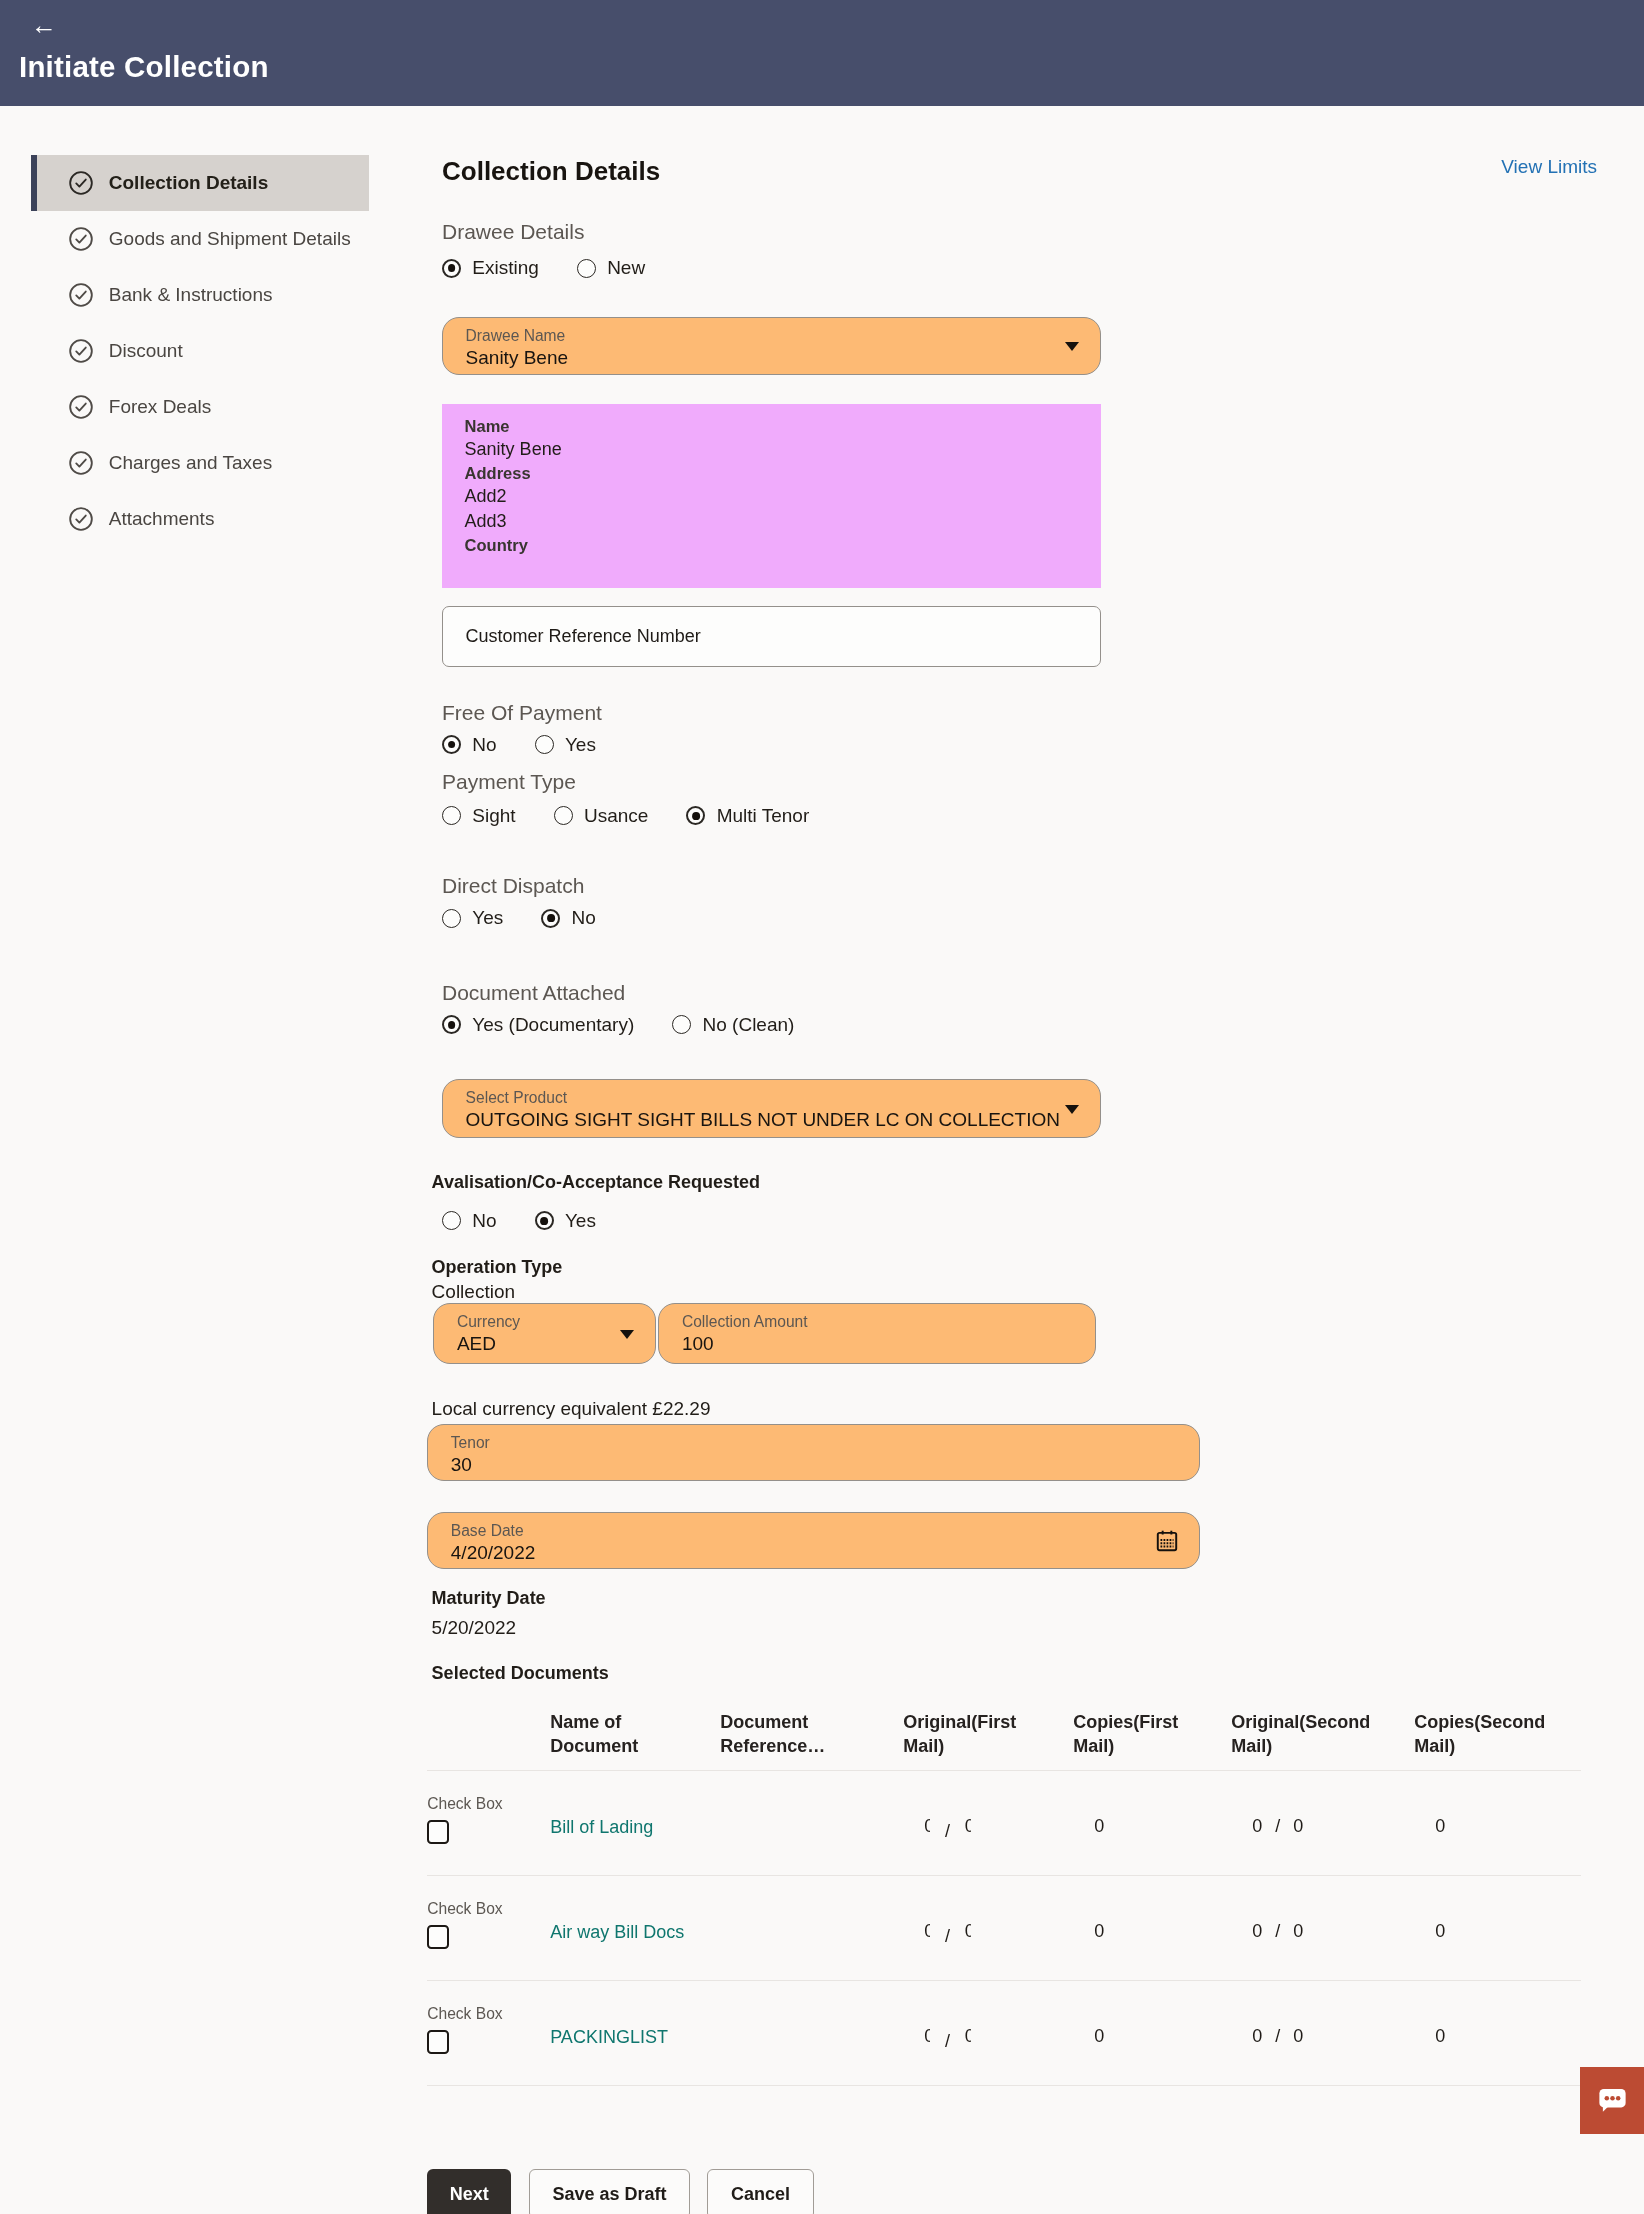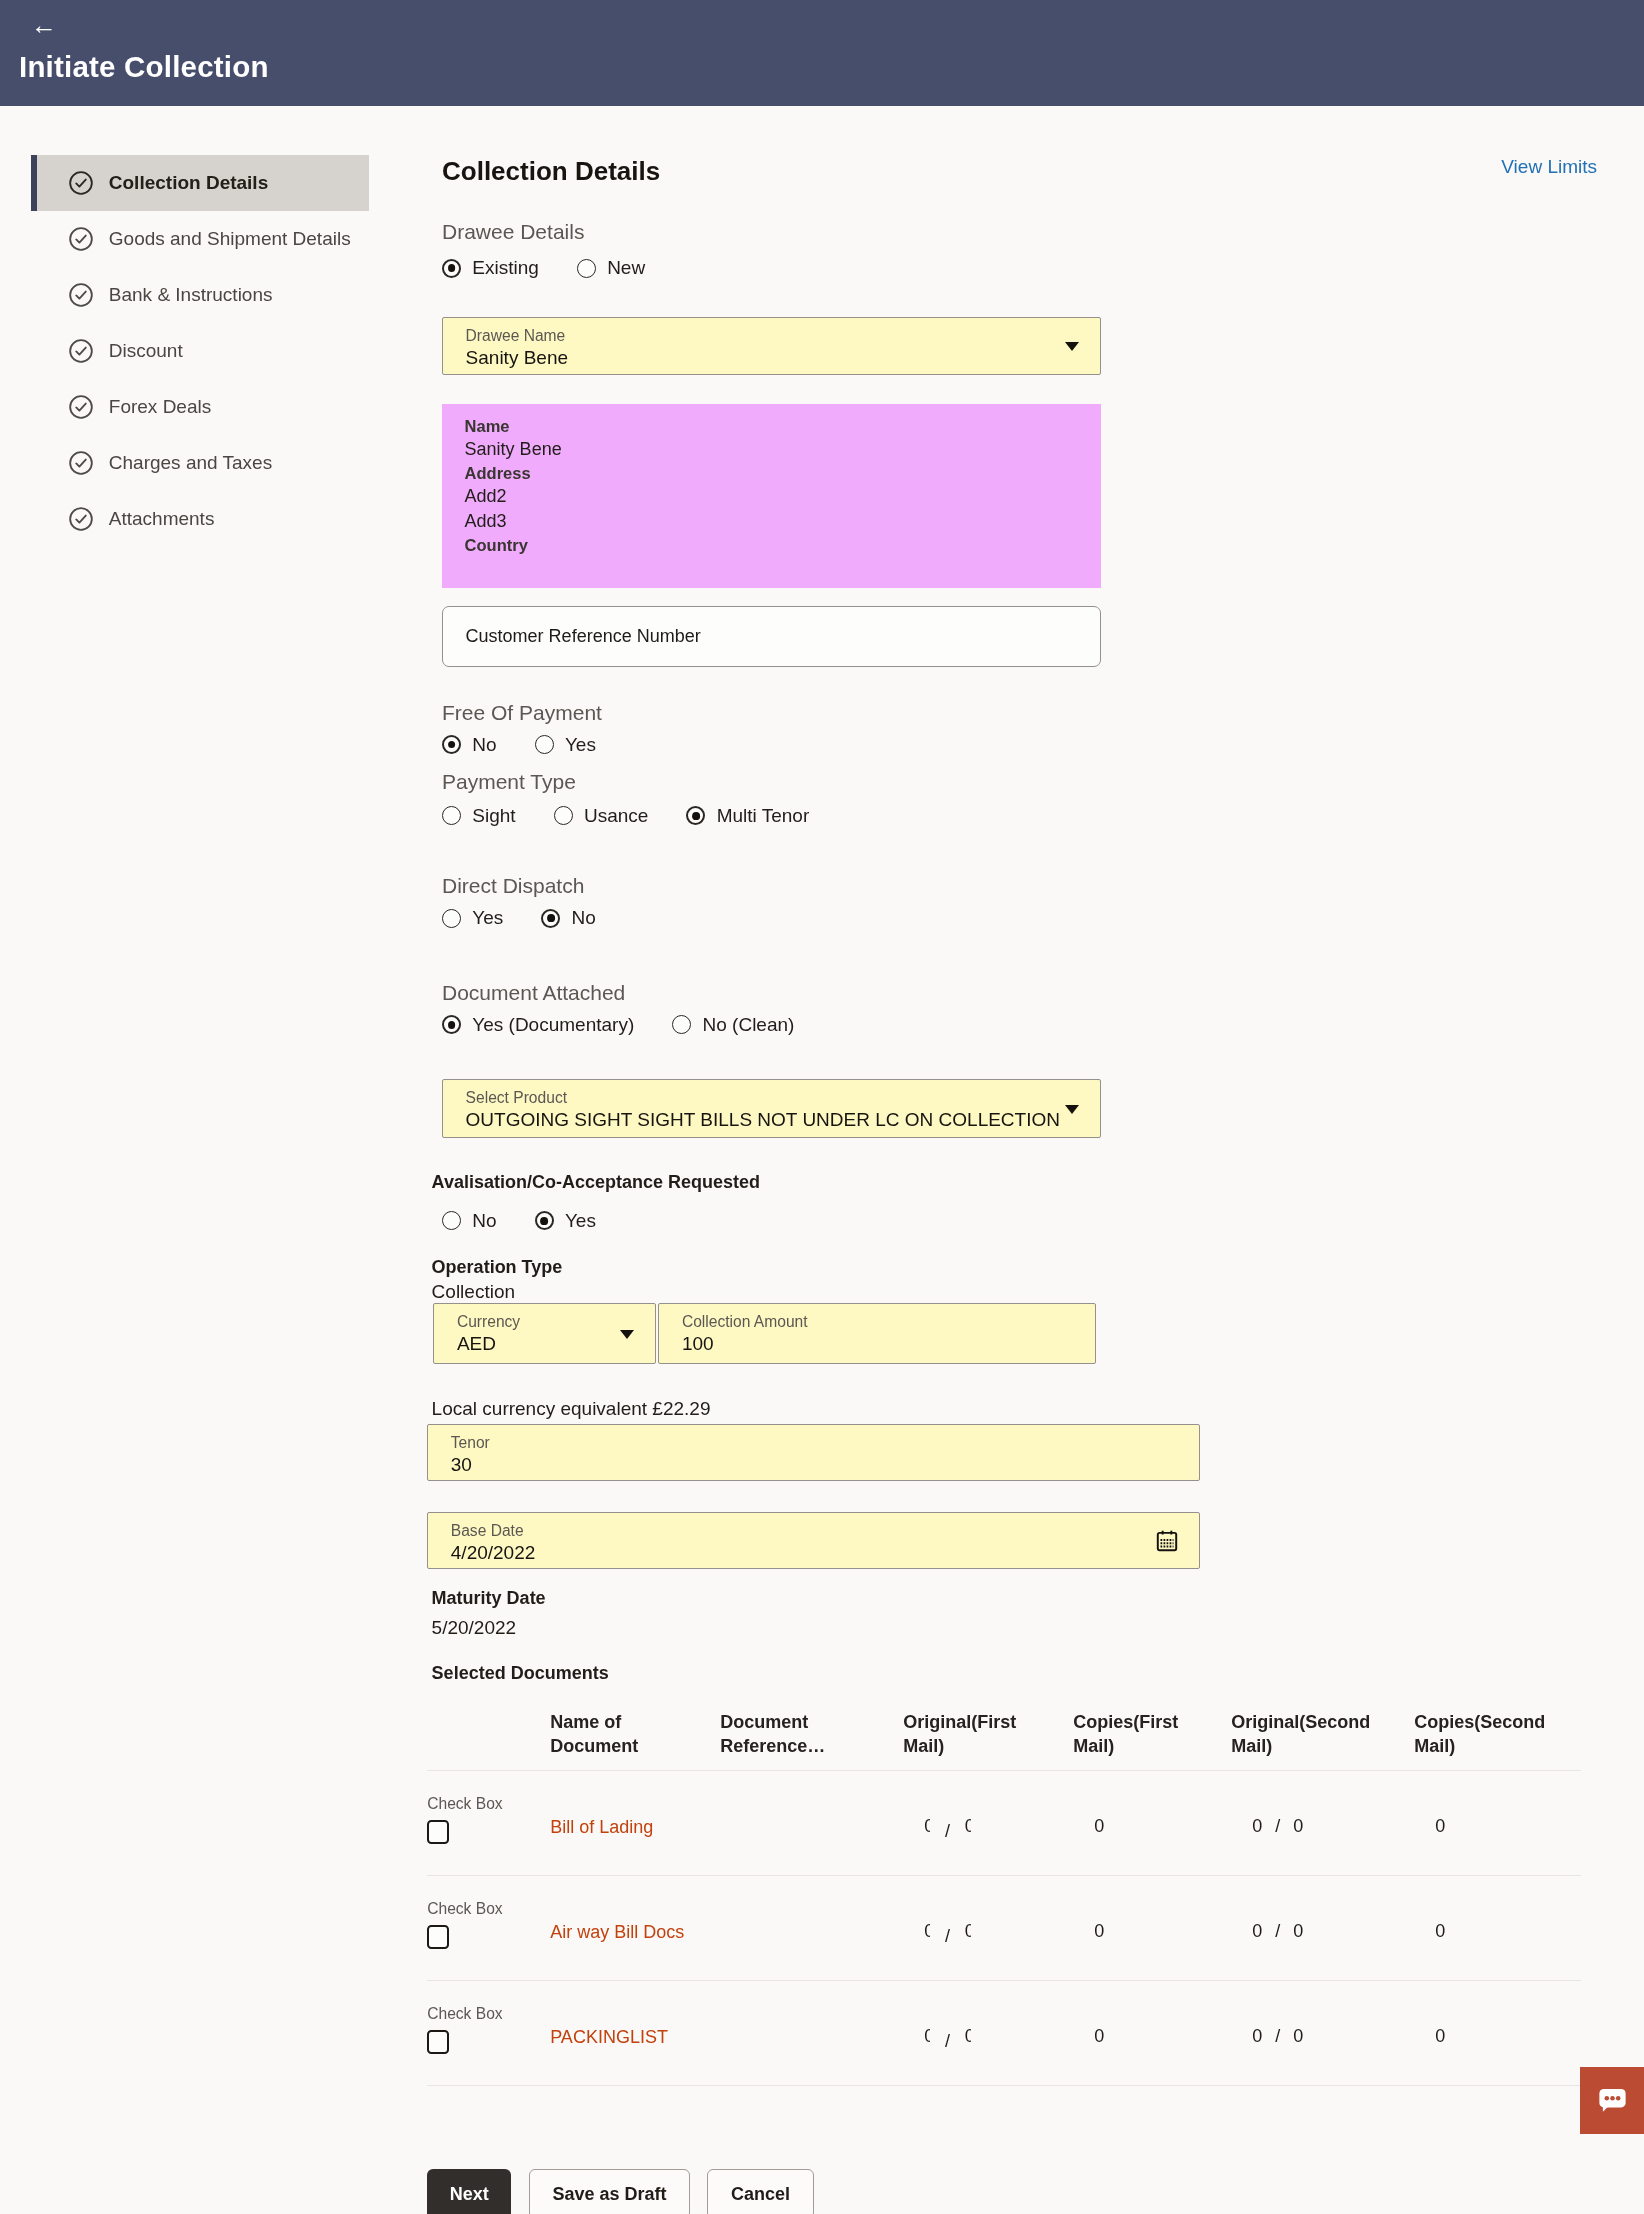--- a/index.html
+++ b/index.html
@@ -31,21 +31,21 @@
   .value-text { font-size:19px; line-height:24px; color:#211D18; }
   
   .radio-row { display:flex; align-items:center; height:29.5px; gap:38px; }
   .radio-opt { display:flex; align-items:center; gap:11.3px; cursor:pointer; }
   .radio-circle { width:19px; height:19px; border-radius:50%; border:1.7px solid #2B2824; flex:none; position:relative; background:#FDFDFC; }
   .radio-opt.checked .radio-circle { border-width:2.6px; }
   .radio-opt.checked .radio-circle::after { content:""; position:absolute; left:50%; top:50%;
       transform:translate(-50%,-50%); width:7.8px; height:7.8px; border-radius:50%; background:#15110D; }
   .radio-label { font-size:19px; color:#211D18; }
   
-  .field { width:659px; border:1.3px solid #94908B; border-radius:2px; background:#fef9c3;
+  .field { width:659px; border:1.3px solid #94908B; border-radius:17px; background:#fdba74;
            padding:7.8px 15.6px 0 22.6px; position:relative; }
   .f-label { font-size:15.6px; line-height:20px; color:#5C5752; }
   .f-value { font-size:19px; line-height:24px; color:#181410; white-space:nowrap; overflow:hidden; }
   .caret { position:absolute; right:21px; top:50%; margin-top:-3.5px; width:0; height:0;
            border-left:7.8px solid transparent; border-right:7.8px solid transparent; border-top:9.6px solid #15110D; }
   .wide { width:773px; margin-left:-14.8px; }
   .outdent { margin-left:-10.4px; }
   .text-input { width:659px; height:61px; border:1.3px solid #94908B; border-radius:7px; background:#FDFDFC;
                 padding:0 22.6px; font-family:"Liberation Sans",sans-serif; font-size:18px; color:#1F1B17; outline:none; }
   .text-input::placeholder { color:#1F1B17; opacity:1; }
@@ -60,21 +60,21 @@
   .cal-icon { position:absolute; right:19px; top:50%; margin-top:-13px; color:#15110D; cursor:pointer; }
   
   .doc-table { width:1154px; margin-left:-14.8px; }
   .doc-grid { display:grid; grid-template-columns:123px 170px 183px 170px 158px 183px auto; }
   .doc-head { padding:5.2px 0 12px 0; border-bottom:0.9px solid #E8E5E2; }
   .hcell { font-size:18px; line-height:24px; font-weight:bold; color:#262220; padding-right:26px; }
   .doc-row { border-bottom:0.9px solid #E8E5E2; min-height:105px; }
   .cb-label { font-size:15.6px; line-height:20px; color:#5C5752; padding-top:22.6px; }
   .checkbox { width:22px; height:23.5px; border:2.2px solid #1C1814; border-radius:4.3px; background:#FDFDFC;
               margin-top:6px; cursor:pointer; }
-  .cell-name { font-size:18px; line-height:26px; color:#c2410c; padding:43px 35px 0 0; }
+  .cell-name { font-size:18px; line-height:26px; color:#0f766e; padding:43px 35px 0 0; }
   .cell-val { font-size:18px; color:#1F1B17; padding:45px 0 0 21px; white-space:nowrap; }
   .zclip { display:inline-block; width:6px; overflow:hidden; }
   .vsep { display:inline-block; margin:0 14.8px; }
   .vsep2 { display:inline-block; margin:0 13px; }
   
   .actions { display:flex; gap:17.4px; margin-left:-14.8px; }
   .btn { height:50px; border-radius:6px; font-family:"Liberation Sans",sans-serif; font-size:18px;
          font-weight:bold; cursor:pointer; padding:0 22.6px; }
   .btn-primary { background:#322E2B; color:#FFFFFF; border:none; }
   .btn-secondary { background:#FCFBFA; color:#201C18; border:1.3px solid #A19C96; }

